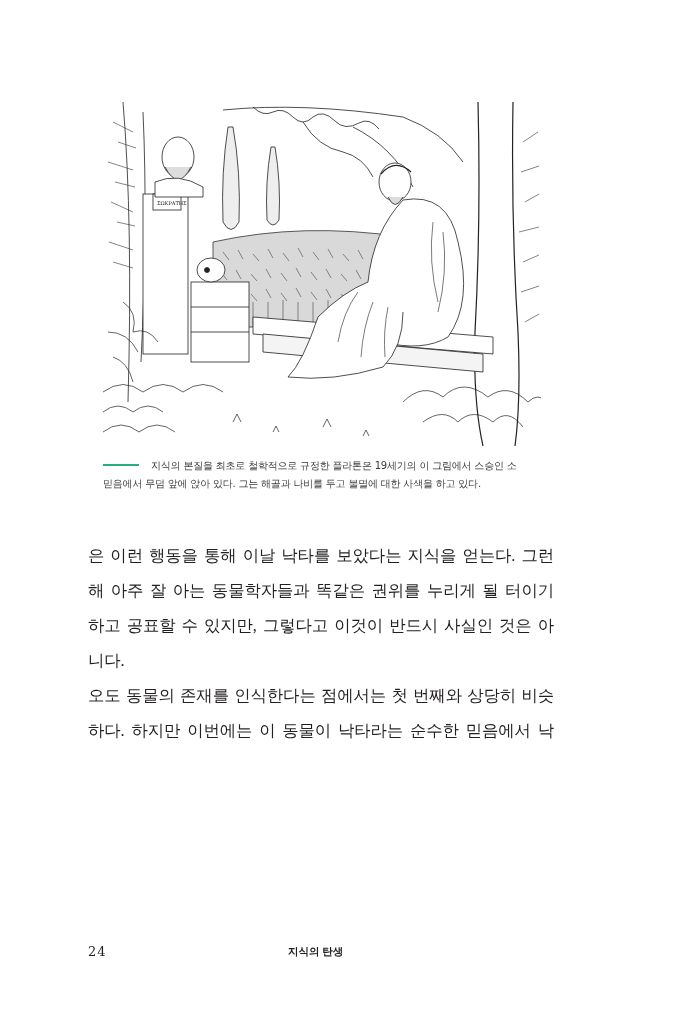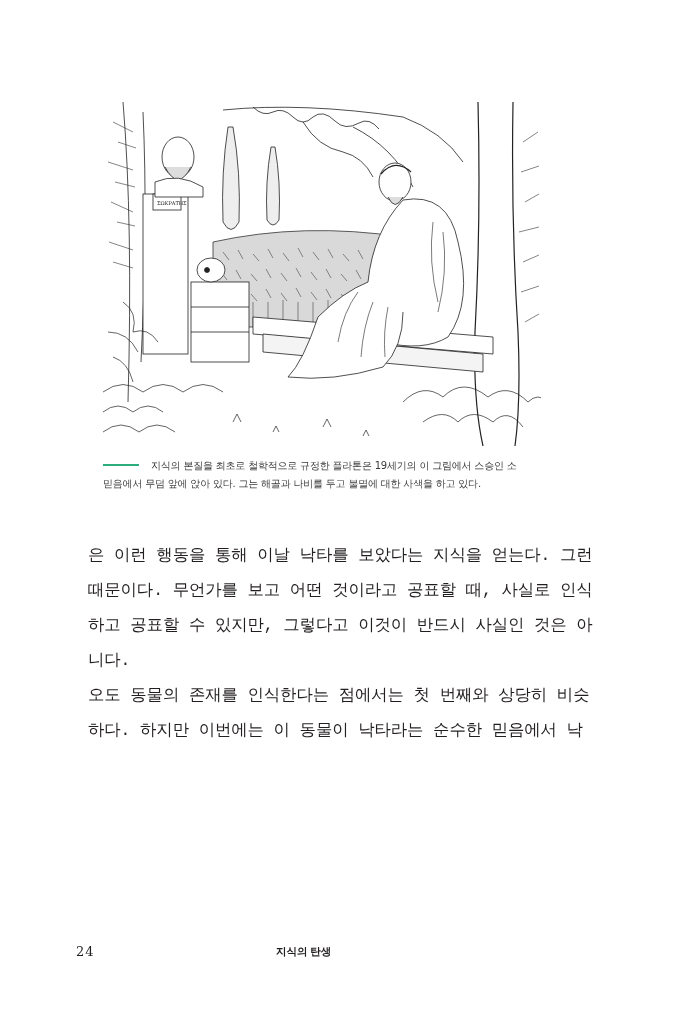--- a/index.html
+++ b/index.html
@@ -13,29 +13,29 @@
     position: absolute; left: 103px; top: 457px; width: 440px;
     font-family: "DejaVu Sans", sans-serif; font-size: 10px; line-height: 18px; color: #3a3a3a;
     letter-spacing: -0.2px;
   }
   .caption .rule {
     display: inline-block; width: 36px; height: 2px; background: #2aae7c;
     vertical-align: middle; margin-right: 12px; position: relative; top: -1px;
   }
   .body-text {
     position: absolute; left: 88px; top: 538px; width: 466px;
-    font-family: Liberation Mono, monospace; font-size: 16.4px; line-height: 35px; color: #231f20;
+    font-family: Liberation Serif, serif; font-size: 16.4px; line-height: 35px; color: #231f20;
     text-align: justify; letter-spacing: -0.1px;
   }
   .body-text p { margin: 0; }
   .body-text .line { display: block; white-space: nowrap; text-align-last: justify; text-align: justify; }
   .body-text .line.last { text-align-last: left; }
   .body-text .indent { padding-left: 16px; }
   .footer {
-    position: absolute; top: 944px; left: 76px; width: 466px; height: 20px;
+    position: absolute; top: 944px; left: 88px; width: 466px; height: 20px;
   }
   .page-number {
     position: absolute; left: 0; top: 0;
     font-family: "DejaVu Serif", serif; font-size: 13px; color: #231f20; letter-spacing: 1px;
   }
   .running-title {
     position: absolute; left: 200px; top: 1px;
     font-family: Liberation Serif, serif; font-size: 10.5px; font-weight: bold; color: #231f20;
   }
 </style>
@@ -112,21 +112,21 @@
 <div class="caption">
   <div>
     <span class="rule"></span><span>지식의 본질을 최초로 철학적으로 규정한 플라톤은 19세기의 이 그림에서 스승인 소</span>
   </div>
   <div>믿음에서 무덤 앞에 앉아 있다. 그는 해골과 나비를 두고 불멸에 대한 사색을 하고 있다.</div>
 </div>
 
 <div class="body-text">
   <p>
     <span class="line">은 이런 행동을 통해 이날 낙타를 보았다는 지식을 얻는다. 그런</span>
-    <span class="line">때문이다. 무언가를 보고 어떤 것이라고 공표할 때, 사실로 인식</span>
+    <span class="line">해 아주 잘 아는 동물학자들과 똑같은 권위를 누리게 될 터이기</span>
     <span class="line">하고 공표할 수 있지만, 그렇다고 이것이 반드시 사실인 것은 아</span>
     <span class="line last">니다.</span>
   </p>
   <p>
     <span class="line">오도 동물의 존재를 인식한다는 점에서는 첫 번째와 상당히 비슷</span>
     <span class="line">하다. 하지만 이번에는 이 동물이 낙타라는 순수한 믿음에서 낙</span>
   </p>
 </div>
 
 <div class="footer">

